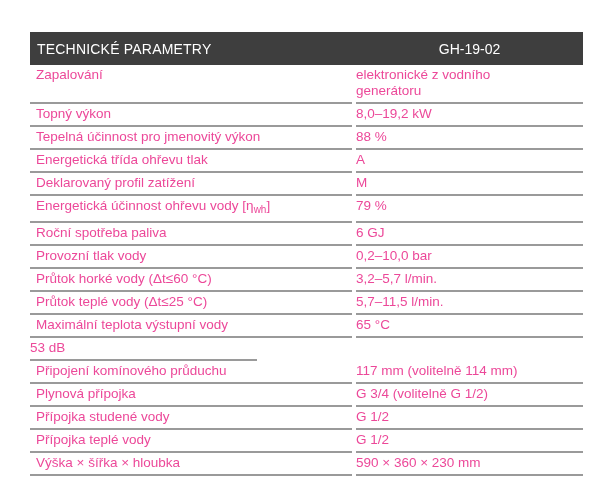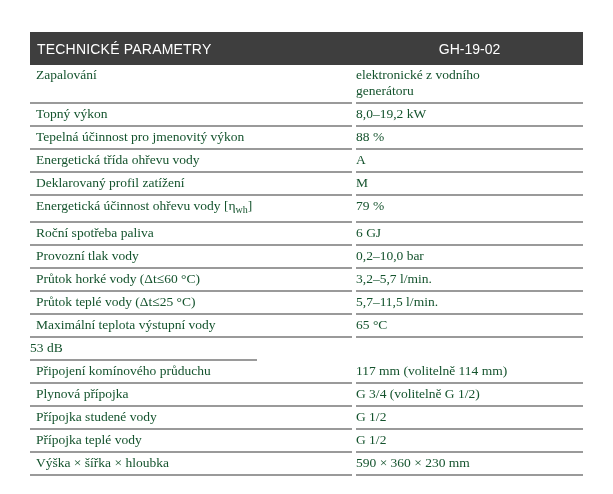--- a/index.html
+++ b/index.html
@@ -31,24 +31,23 @@
   .th-label {
     flex: 1;
     padding-left: 7px;
     letter-spacing: 0.2px;
   }
   .th-value {
     width: 227px;
     text-align: center;
   }
   .tbody {
-    color: #14532d;
+    color: #ec4899;
     font-size: 13.5px;
     line-height: 16px;
-    font-family: Liberation Serif, serif;
   }
   .trow {
     display: flex;
     align-items: stretch;
   }
   .td-label {
     flex: 1;
     margin-right: 4px;
     padding: 2px 0 3px 6px;
     border-bottom: 2px solid #9a9a9a;
@@ -84,21 +83,21 @@
       </div>
       <div class="trow">
         <span class="td-label"><span>Topný výkon</span></span>
         <span class="td-value">8,0–19,2 kW</span>
       </div>
       <div class="trow">
         <span class="td-label"><span>Tepelná účinnost pro jmenovitý výkon</span></span>
         <span class="td-value">88 %</span>
       </div>
       <div class="trow">
-        <span class="td-label"><span>Energetická třída ohřevu vody</span></span>
+        <span class="td-label"><span>Energetická třída ohřevu tlak</span></span>
         <span class="td-value">A</span>
       </div>
       <div class="trow">
         <span class="td-label"><span>Deklarovaný profil zatížení</span></span>
         <span class="td-value">M</span>
       </div>
       <div class="trow">
         <span class="td-label"><span>Energetická účinnost ohřevu vody [η</span><span class="sub">wh</span><span>]</span></span>
         <span class="td-value">79 %</span>
       </div>

